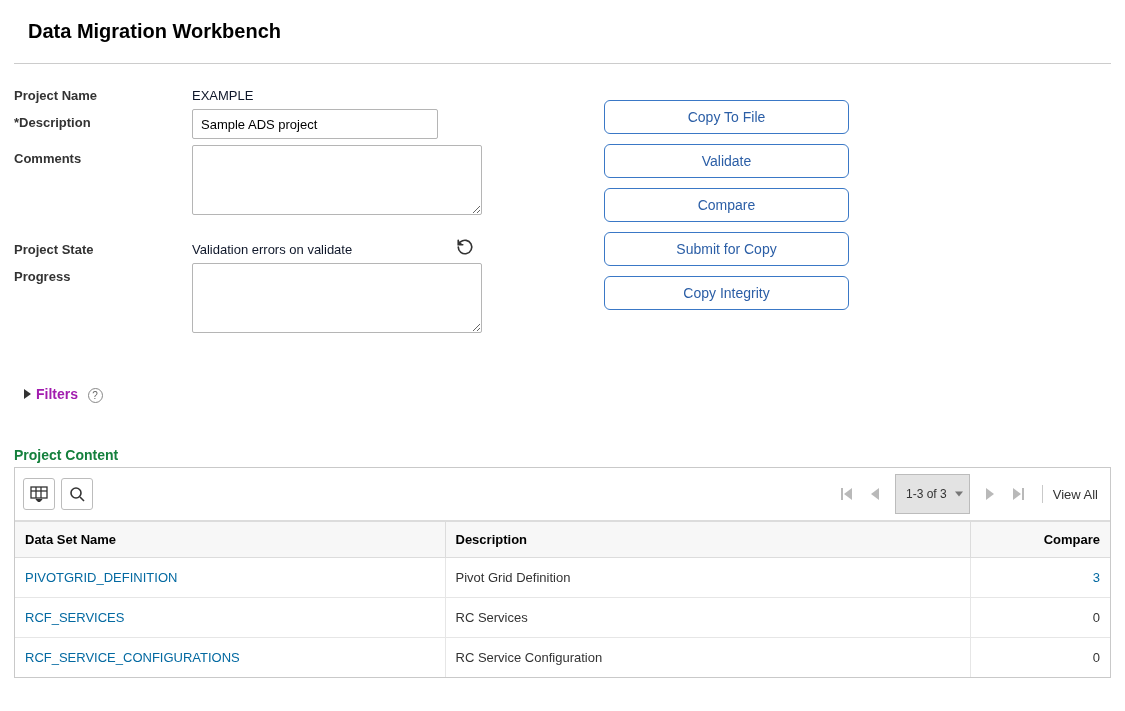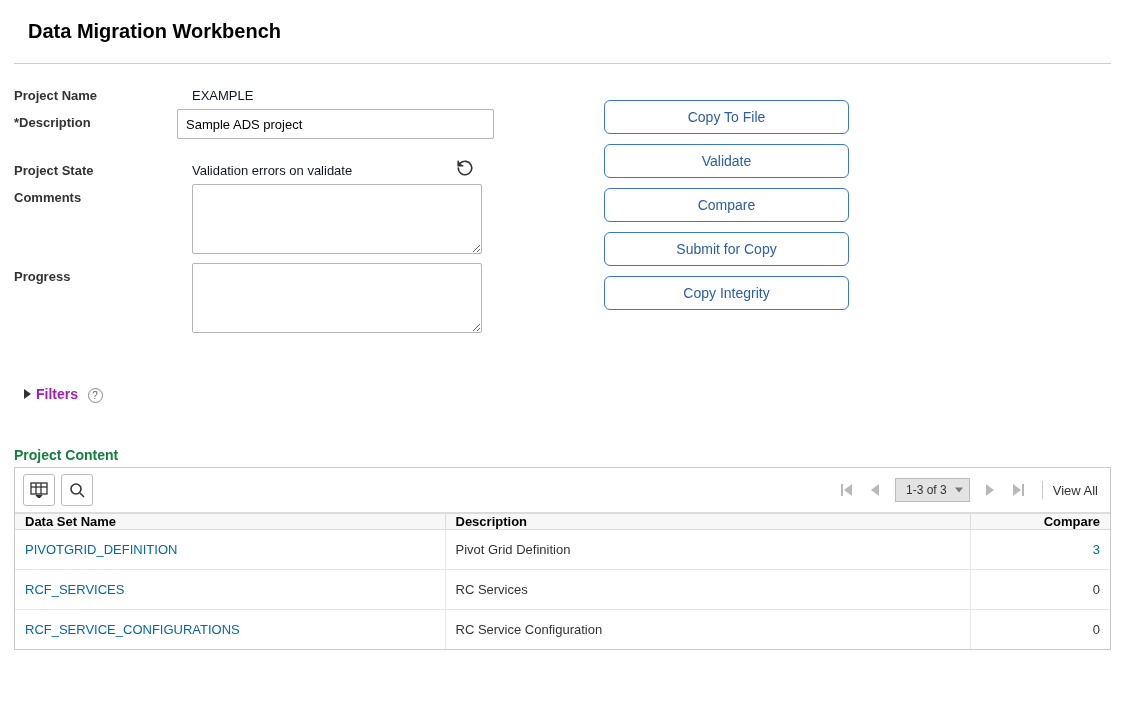--- a/index.html
+++ b/index.html
@@ -53,21 +53,21 @@
   .form-row .val {
     flex: 1;
     padding-top: 6px;
     position: relative;
   }
   .static-text {
     font-size: 13px;
     color: #0f172a;
   }
   input.text-input {
-    width: 317px;
+    width: 246px;
     height: 30px;
     border: 1px solid #b5b5b5;
     padding: 4px 8px;
     font-size: 13px;
     font-family: inherit;
     border-radius: 2px;
   }
   textarea.text-area {
     width: 290px;
     height: 70px;
@@ -161,21 +161,21 @@
     justify-content: center;
     color: #b9b9b9;
     margin: 0 4px;
     cursor: default;
   }
   .page-box {
     display: inline-flex;
     align-items: center;
     border: 1px solid #bcbcbc;
     background: #e3e3e3;
-    height: 24px;
+    height: 40px;
     padding: 0 22px 0 10px;
     font-size: 12px;
     color: #333;
     margin: 0 6px;
     position: relative;
     cursor: pointer;
   }
   .page-box::after {
     content: "";
     position: absolute;
@@ -203,21 +203,21 @@
     width: 100%;
     border-collapse: collapse;
     font-size: 13px;
   }
   table.grid th {
     text-align: left;
     background: #f7f7f7;
     border-top: 1px solid #dcdcdc;
     border-bottom: 1px solid #dcdcdc;
     border-left: 1px solid #dcdcdc;
-    padding: 0 10px;
+    padding: 10px 10px;
     font-weight: bold;
     color: #000;
   }
   table.grid th:first-child { border-left: none; }
   table.grid th.msg-col { text-align: right; }
   table.grid td {
     border-top: 1px solid #e6e6e6;
     border-left: 1px solid #e6e6e6;
     padding: 12px 10px;
     vertical-align: middle;
@@ -238,40 +238,40 @@
 
     <div class="form-row">
       <div class="lbl">Project Name</div>
       <div class="val"><span class="static-text">EXAMPLE</span></div>
     </div>
 
     <div class="form-row">
       <div class="lbl">*Description</div>
       <div class="val" style="padding-top:0;">
         <input class="text-input" type="text" value="Sample ADS project" style="">
+      </div>
+    </div>
+
+    <div class="form-row">
+      <div class="lbl">Comments</div>
+      <div class="val" style="padding-top:0;">
+        <textarea class="text-area" style=""></textarea>
       </div>
     </div>
 
     <div class="form-row" style="margin-top:18px;">
       <div class="lbl">Project State</div>
       <div class="val">
         <span class="static-text">Validation errors on validate</span>
         <span class="refresh-icon">
           <svg viewBox="0 0 24 24" width="18" height="18" fill="none" stroke="#333" stroke-width="2.2" stroke-linecap="round">
             <path d="M3 12a9 9 0 1 0 3-6.7"></path>
             <polyline points="3 3 3 9 9 9" fill="#333" stroke="#333"></polyline>
           </svg>
         </span>
-      </div>
-    </div>
-
-    <div class="form-row">
-      <div class="lbl">Comments</div>
-      <div class="val" style="padding-top:0;">
-        <textarea class="text-area" style=""></textarea>
       </div>
     </div>
 
     <div class="form-row">
       <div class="lbl">Progress</div>
       <div class="val" style="padding-top:0;">
         <textarea class="text-area" style=""></textarea>
       </div>
     </div>
 

